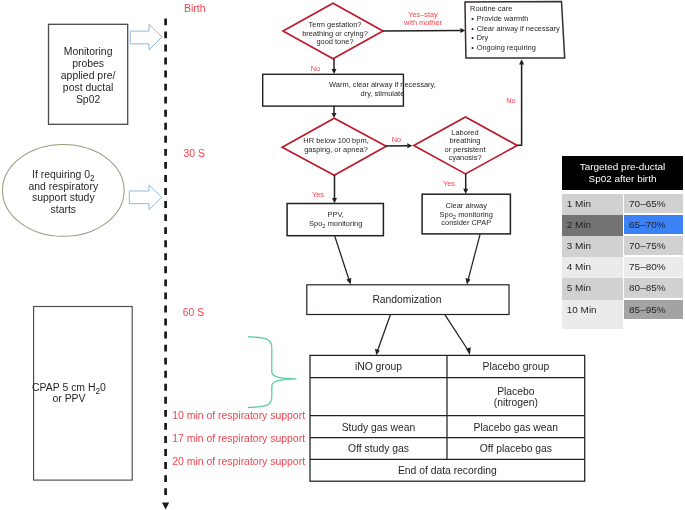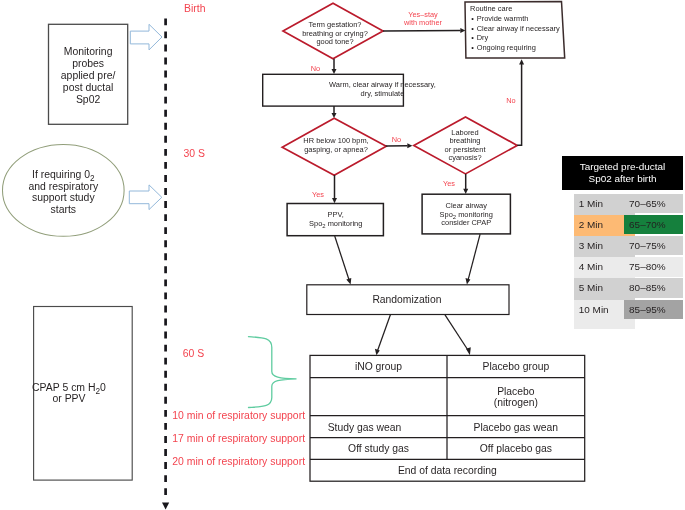--- a/index.html
+++ b/index.html
@@ -21,21 +21,21 @@
   .bx{font-size:10.35px;line-height:11.1px;color:#231f20;}
   .sx{font-size:9.95px;line-height:12px;}
   sub{font-size:0.79em;line-height:0;vertical-align:-0.34em;}
   .bul{display:inline-block;width:6.6px;text-indent:1.2px;}
   .nw{white-space:nowrap;}
   #spo2{position:absolute;left:562px;top:156.1px;width:121px;}
   .sp-head{background:#000;color:#fff;height:33.8px;position:relative;}
   .sp-head .sx{will-change:opacity;position:absolute;left:0;top:5.3px;width:121px;text-align:center;display:block;white-space:pre-wrap;}
   .sp-rows{position:absolute;left:0;top:37.6px;width:121px;}
   .sp-row{position:absolute;left:0;width:121px;height:19.3px;}
-  .sp-row .c1{position:absolute;left:12px;top:0;width:60.8px;height:29px;}
+  .sp-row .c1{position:absolute;left:0;top:0;width:60.8px;height:29px;}
   .sp-row .c2{position:absolute;left:62.3px;top:0;width:58.7px;height:19.3px;}
   .sp-row span{position:absolute;left:4.8px;top:4px;font-size:9.95px;line-height:12px;color:#231f20;will-change:opacity;}
 </style>
 </head>
 <body>
 
 <div id="canvas">
   <svg id="shapes" viewBox="0 0 685 510">
 
     <rect x="48.5" y="24.3" width="79.2" height="100" fill="#fff" stroke="#4b4b4b" stroke-width="1.3"></rect>
@@ -113,21 +113,21 @@
   <div class="t ctr lx" style="left:2.5px;top:169.3px;width:121.6px;line-height:11.4px;"><span>If requiring 0</span><sub>2</sub><span>
 and respiratory
 support study
 starts</span></div>
 
   <div class="t ctr lx" style="left:30px;top:382.3px;width:78px;line-height:11.1px;"><span>CPAP 5 cm H</span><sub>2</sub><span>0
 or PPV</span></div>
 
   <div class="t ctr lx red" style="left:125.5px;top:3px;width:80px;line-height:11px;">Birth</div>
   <div class="t ctr lx red onln" style="left:125.5px;top:147.5px;width:80px;line-height:11px;"><span>30 S</span></div>
-  <div class="t ctr lx red onln" style="left:124.8px;top:307.3px;width:80px;line-height:11px;margin-top:41px;"><span>60 S</span></div>
+  <div class="t ctr lx red onln" style="left:124.8px;top:307.3px;width:80px;line-height:11px;"><span>60 S</span></div>
   <div class="t lx red" style="left:172.2px;top:409.9px;line-height:11px;">10 min of respiratory support</div>
   <div class="t lx red" style="left:172.2px;top:432.7px;line-height:11px;">17 min of respiratory support</div>
   <div class="t lx red" style="left:172.2px;top:455.7px;line-height:11px;">20 min of respiratory support</div>
 
   <div class="t ctr fx" style="left:285px;top:21.4px;width:100px;">Term gestation?
 breathing or crying?
 good tone?</div>
   <div class="t ctr fx" style="left:264.1px;top:81.4px;width:140.7px;margin-left:48px;">Warm, clear airway if necessary,
 dry, stimulate</div>
   <div class="t ctr fx" style="left:286px;top:137.2px;width:100px;">HR below 100 bpm,
@@ -156,45 +156,45 @@
   <div class="t ctr fl" style="left:481px;top:97px;width:60px;line-height:8px;">No</div>
   <div class="t ctr fl" style="left:288px;top:190.5px;width:60px;line-height:8px;">Yes</div>
   <div class="t ctr fl" style="left:419px;top:180px;width:60px;line-height:8px;">Yes</div>
 
   <div class="t ctr bx" style="left:305.8px;top:294.2px;width:202.2px;">Randomization</div>
 
   <div class="t ctr bx" style="left:310px;top:360.8px;width:137px;">iNO group</div>
   <div class="t ctr bx" style="left:447px;top:360.8px;width:137.7px;">Placebo group</div>
   <div class="t ctr bx" style="left:447px;top:385.9px;width:137.7px;">Placebo
 (nitrogen)</div>
-  <div class="t ctr bx" style="left:296px;top:421.5px;width:137px;">Study gas wean</div>
+  <div class="t ctr bx" style="left:310px;top:421.5px;width:137px;">Study gas wean</div>
   <div class="t ctr bx" style="left:447px;top:421.5px;width:137.7px;">Placebo gas wean</div>
   <div class="t ctr bx" style="left:310px;top:443.4px;width:137px;">Off study gas</div>
   <div class="t ctr bx" style="left:447px;top:443.4px;width:137.7px;">Off placebo gas</div>
   <div class="t ctr bx" style="left:310px;top:465.4px;width:274.7px;">End of data recording</div>
 
   <div id="spo2">
     <div class="sp-head">
         <span class="sx">Targeted pre-ductal
 Sp02 after birth</span>
       </div>
     <div class="sp-rows">
         <div class="sp-row" style="top: 0px;">
           <div class="c1" style="background: rgb(209, 209, 209);">
             <span>1 Min</span>
           </div>
           <div class="c2" style="background: rgb(209, 209, 209);">
             <span>70–65%</span>
           </div>
         </div>
         <div class="sp-row" style="top: 21.2px;">
-          <div class="c1" style="background: #fdba74;">
+          <div class="c1" style="background: #737373;">
             <span>2 Min</span>
           </div>
-          <div class="c2" style="background: #15803d;">
+          <div class="c2" style="background: #3b82f6;">
             <span>65–70%</span>
           </div>
         </div>
         <div class="sp-row" style="top: 42.4px;">
           <div class="c1" style="background: rgb(209, 209, 209);">
             <span>3 Min</span>
           </div>
           <div class="c2" style="background: rgb(209, 209, 209);">
             <span>70–75%</span>
           </div>

